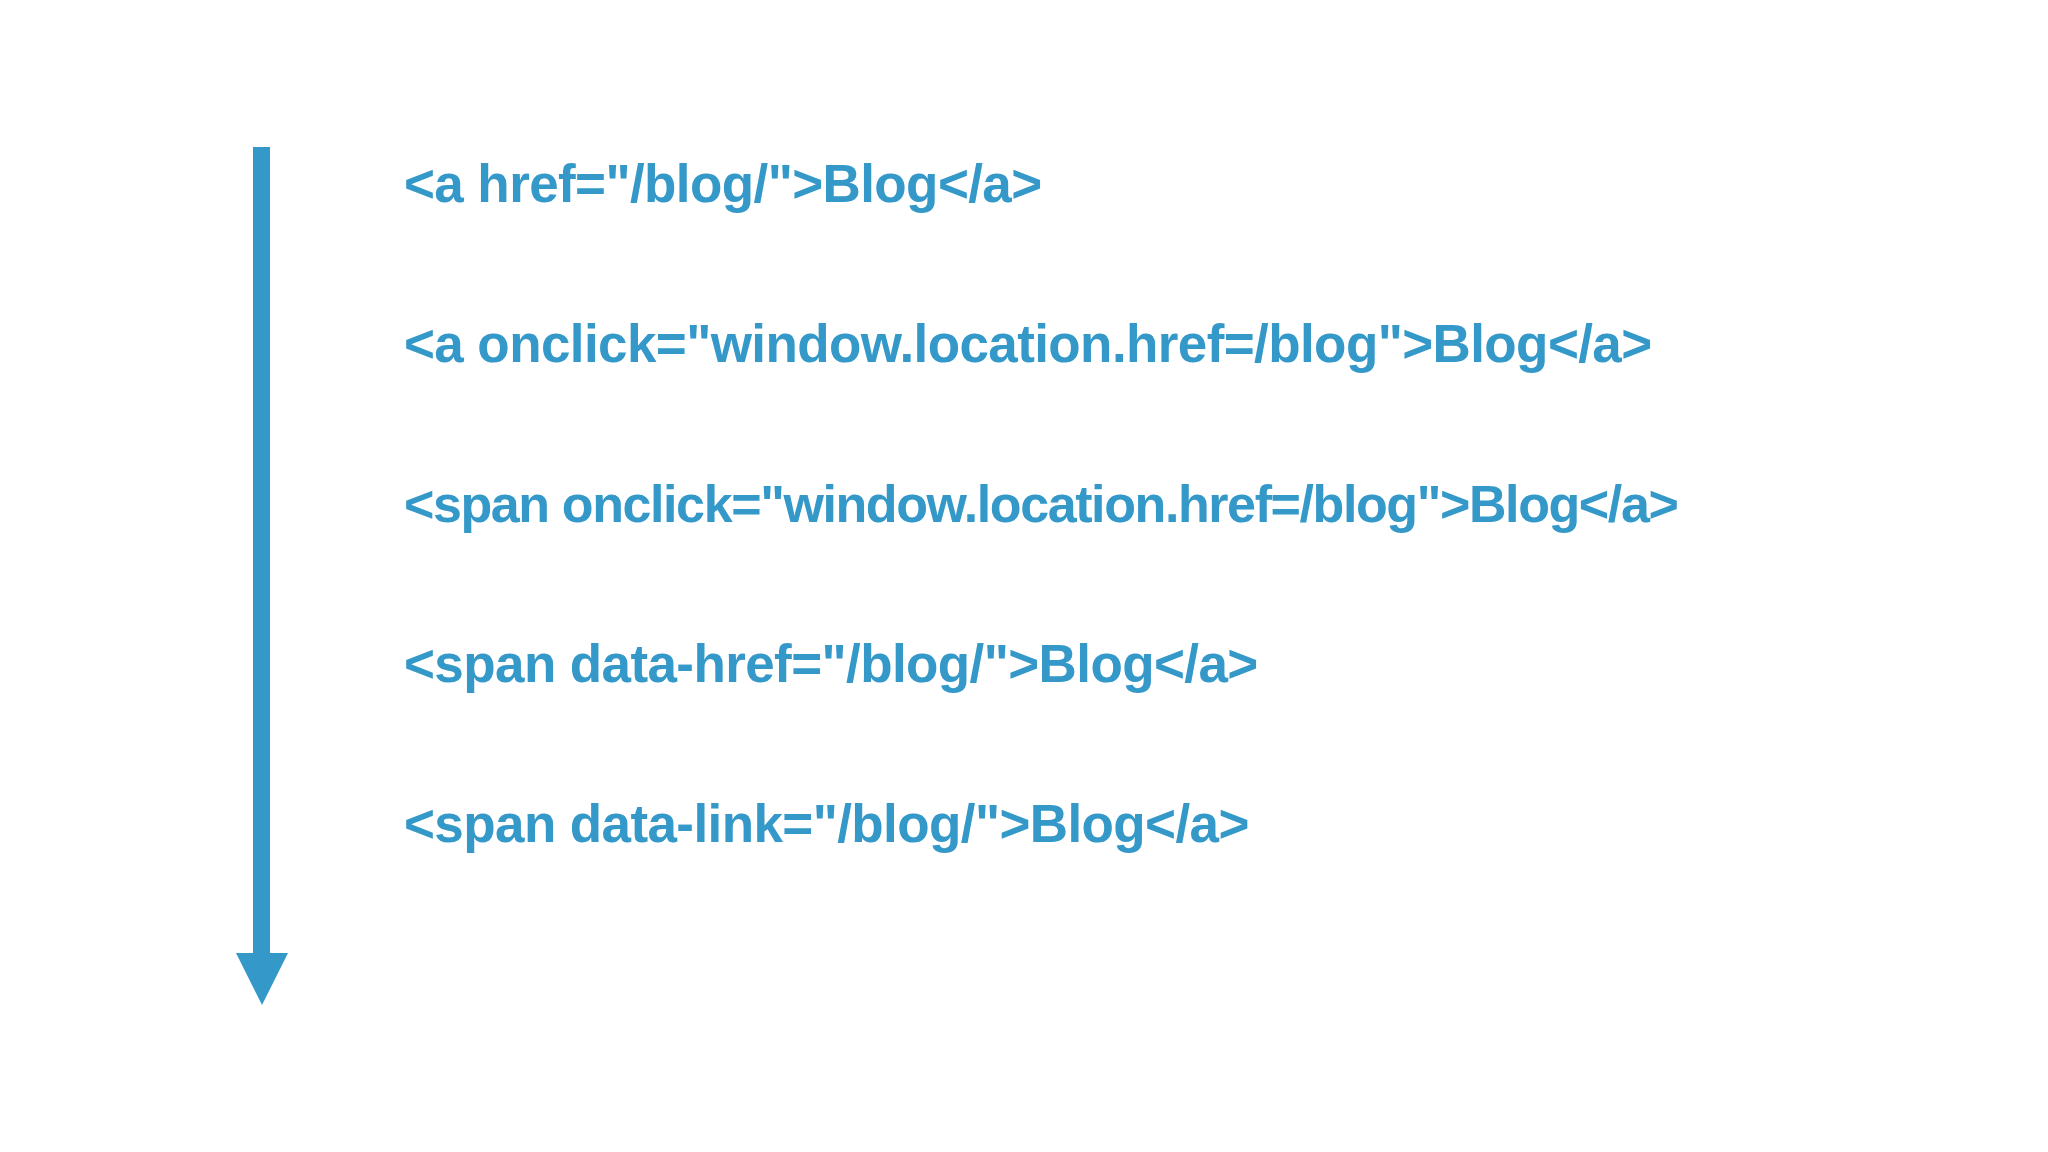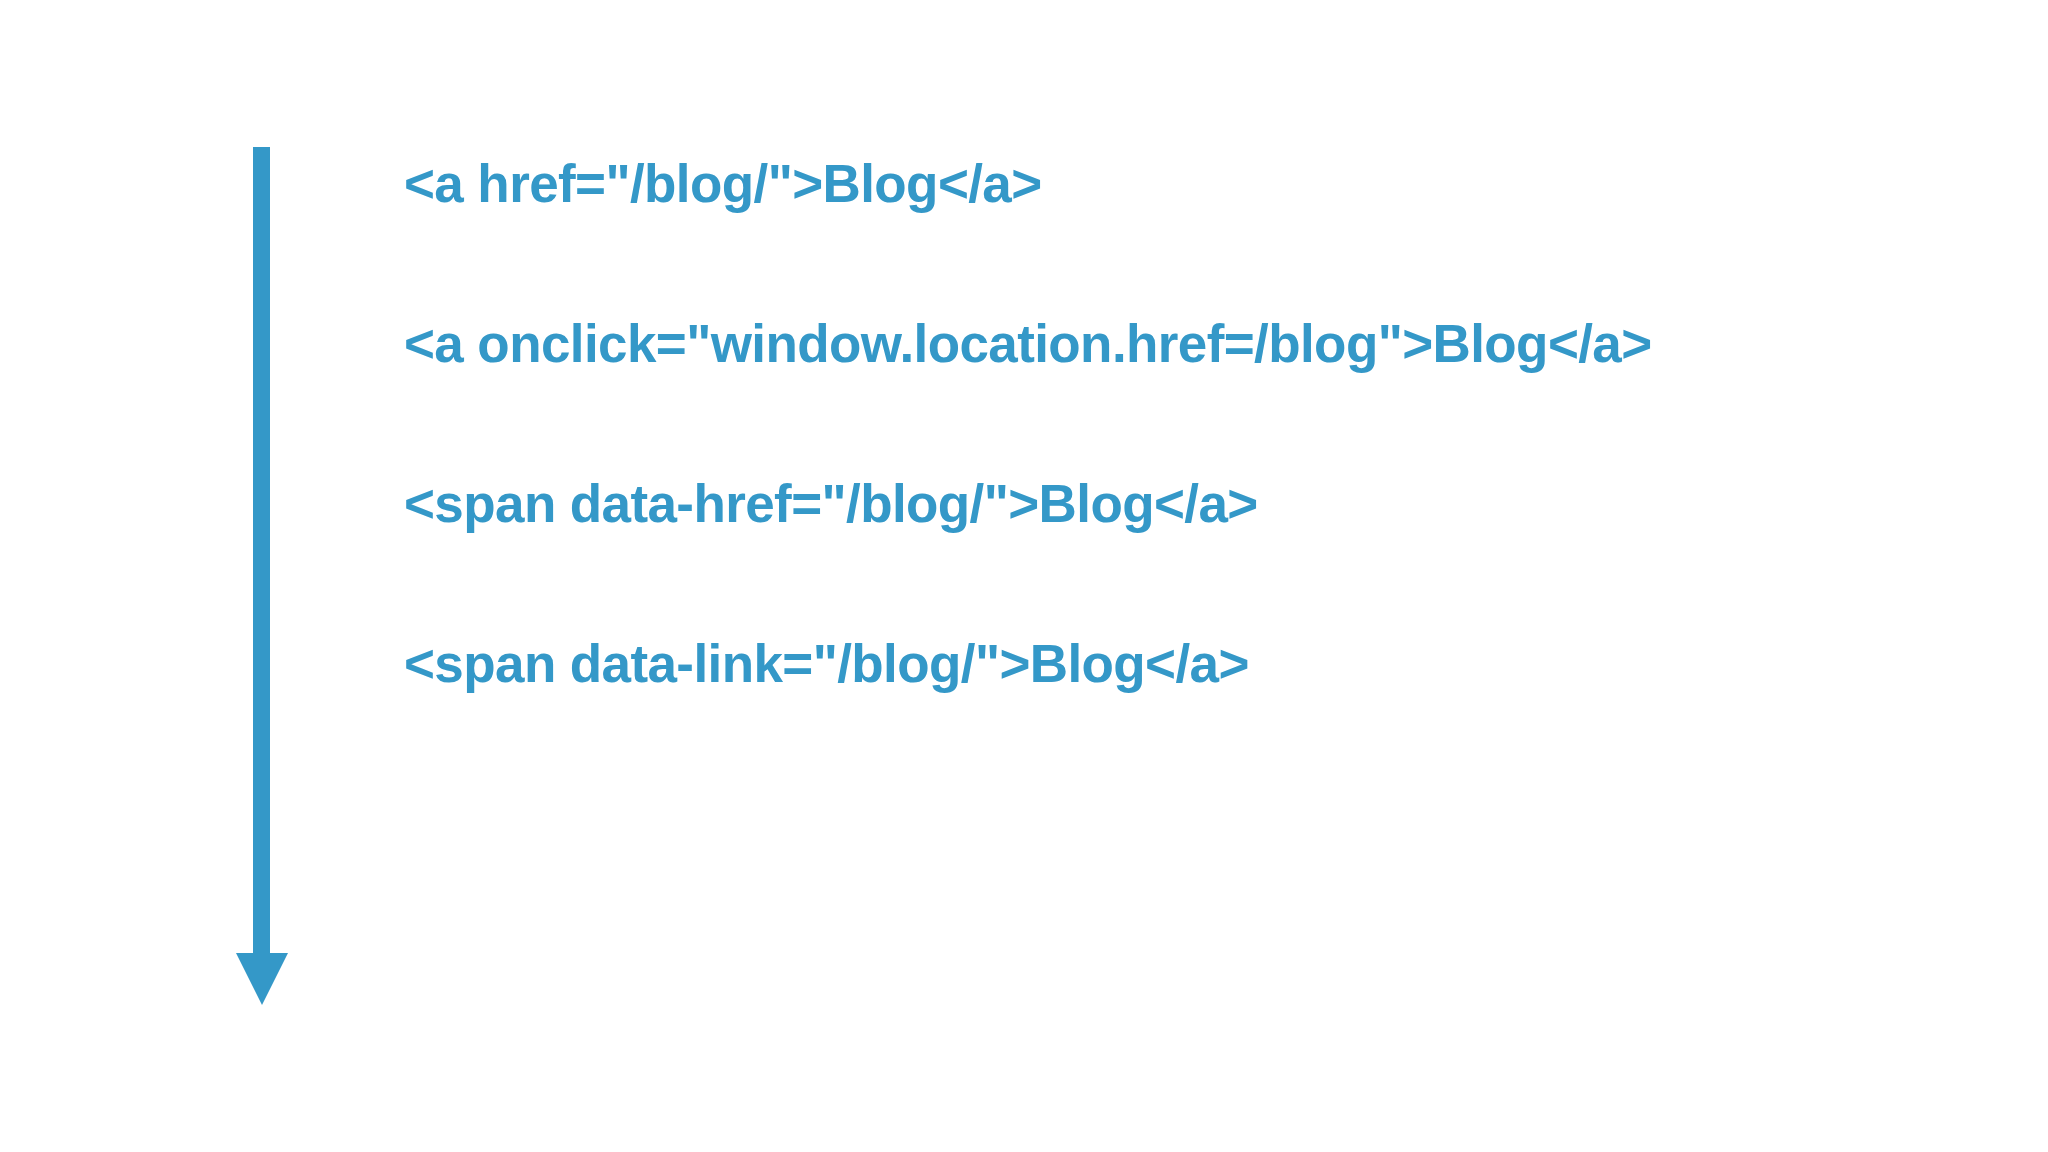--- a/index.html
+++ b/index.html
@@ -76,20 +76,21 @@
       <polygon points="6,813 58,813 32,865" fill="#3498c8"></polygon>
     </svg>
   </div>
 
   <div id="code-lines">
 
     <div class="code-line">&lt;a href="/blog/"&gt;Blog&lt;/a&gt;</div>
 
     <div class="code-line">&lt;a onclick="window.location.href=/blog"&gt;Blog&lt;/a&gt;</div>
 
+    <div class="code-line tight">&lt;span onclick="window.location.href=/blog"&gt;Blog&lt;/a&gt;</div>
 
     <div class="code-line">&lt;span data-href="/blog/"&gt;Blog&lt;/a&gt;</div>
 
     <div class="code-line">&lt;span data-link="/blog/"&gt;Blog&lt;/a&gt;</div>
 
   </div>
 
 </div>
 
 </body></html>

